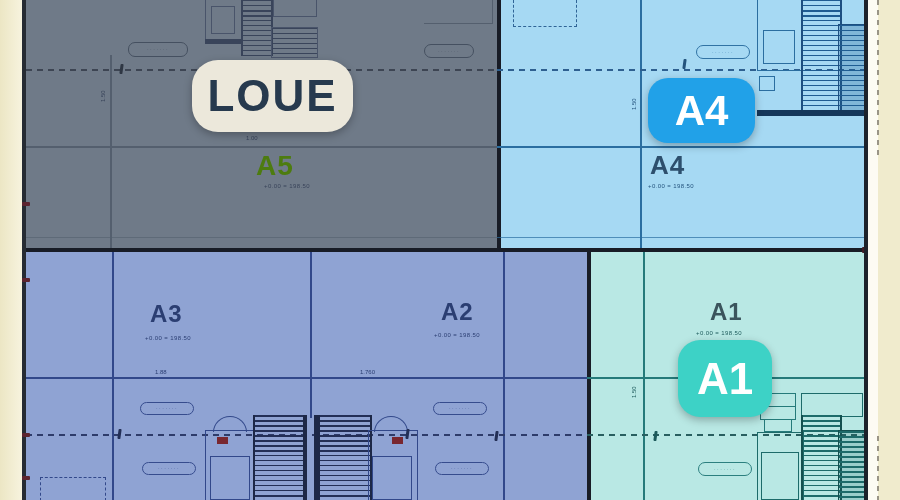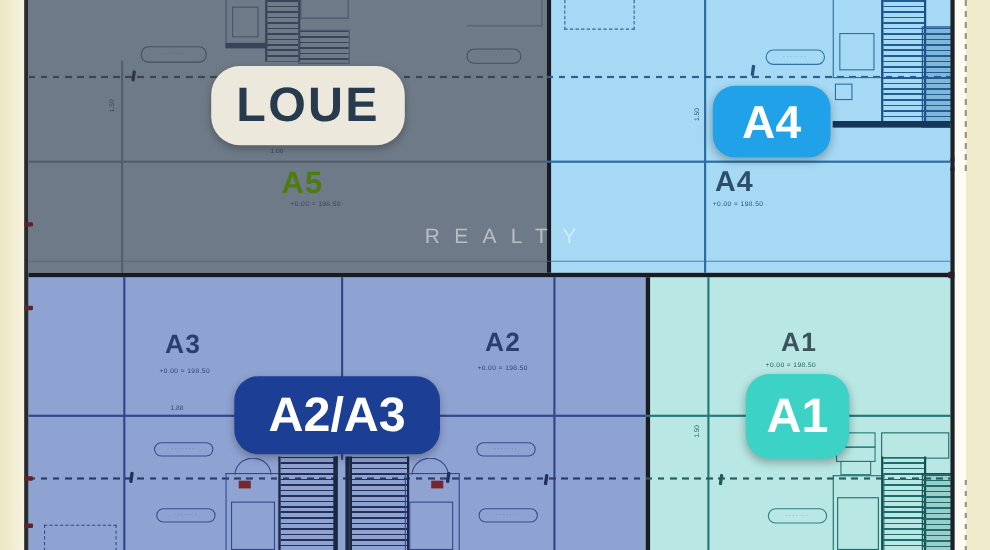--- a/index.html
+++ b/index.html
@@ -30,21 +30,21 @@
   .rungs-gray{background:repeating-linear-gradient(180deg,#39445a 0 1.5px,transparent 1.5px 5px);}
   .rungs-blue{background:repeating-linear-gradient(180deg,#1f5c92 0 1.5px,transparent 1.5px 5px);}
   .rungs-navy{background:repeating-linear-gradient(180deg,#232f56 0 1.5px,transparent 1.5px 5px);}
   .rungs-teal{background:repeating-linear-gradient(180deg,#1d6b6a 0 1.5px,transparent 1.5px 5px);}
   
   .pill{border:1px solid;border-radius:7px;font-size:5px;letter-spacing:1.5px;
         display:flex;align-items:center;justify-content:center;line-height:1;overflow:hidden;opacity:.95;}
   
   .badge{display:flex;align-items:center;justify-content:center;font-weight:800;
          box-shadow:0 3px 8px rgba(0,0,0,.28);}
-  .badge-loue{left:192px;top:60px;width:176px;height:72px;border-radius:26px;
+  .badge-loue{left:192px;top:60px;width:161px;height:72px;border-radius:26px;
       background:var(--loueBg,#ece8db);color:var(--loueText,#273a4e);font-size:44px;letter-spacing:2px;}
   .badge-a4{left:648px;top:78px;width:107px;height:65px;border-radius:20px;
       background:var(--a4Badge,#21a1e8);color:#fff;font-size:42px;}
   .badge-a2a3{left:213px;top:342px;width:187px;height:71px;border-radius:22px;
       background:var(--a2a3Badge,#1c3e95);color:#fff;font-size:44px;}
   .badge-a1{left:678px;top:340px;width:94px;height:77px;border-radius:22px;
       background:var(--a1Badge,#3dd2c6);color:#fff;font-size:44px;}
   
   .unit-label{font-weight:600;letter-spacing:1px;}
   .elev{font-size:6px;letter-spacing:.4px;white-space:nowrap;}
@@ -167,25 +167,23 @@
   <div class="abs unit-label" style="left:650px;top:150px;font-size:26px;color:#2d4f6d">A4</div>
   <div class="abs elev" style="left:648px;top:183px;color:#24547e">+0.00 = 198.50</div>
   <div class="abs unit-label" style="left:150px;top:300px;font-size:24px;color:#2b3e72">A3</div>
   <div class="abs elev" style="left:145px;top:335px;color:#2b3e72">+0.00 = 198.50</div>
   <div class="abs unit-label" style="left:441px;top:298px;font-size:24px;color:#2b3e72">A2</div>
   <div class="abs elev" style="left:434px;top:332px;color:#2b3e72">+0.00 = 198.50</div>
   <div class="abs unit-label" style="left:710px;top:298px;font-size:24px;color:#3b545c">A1</div>
   <div class="abs elev" style="left:696px;top:330px;color:#1d5a5b">+0.00 = 198.50</div>
 
   <div class="abs wm">
-    <div class="wm-sub">REALTY</div>
   </div>
 
   <div class="abs badge badge-loue">LOUE</div>
   <div class="abs badge badge-a4">A4</div>
-  <div class="abs badge badge-a2a3">A2/A3</div>
   <div class="abs badge badge-a1">A1</div>
 
   <div class="abs border-r"></div>
   <div class="abs margin-r"></div>
   <div class="abs dash-v" style="left:877px;top:0;height:160px;color:#9a9486"></div>
   <div class="abs dash-v" style="left:877px;top:436px;height:64px;color:#9a9486"></div>
 </div>
 
 </body></html>

